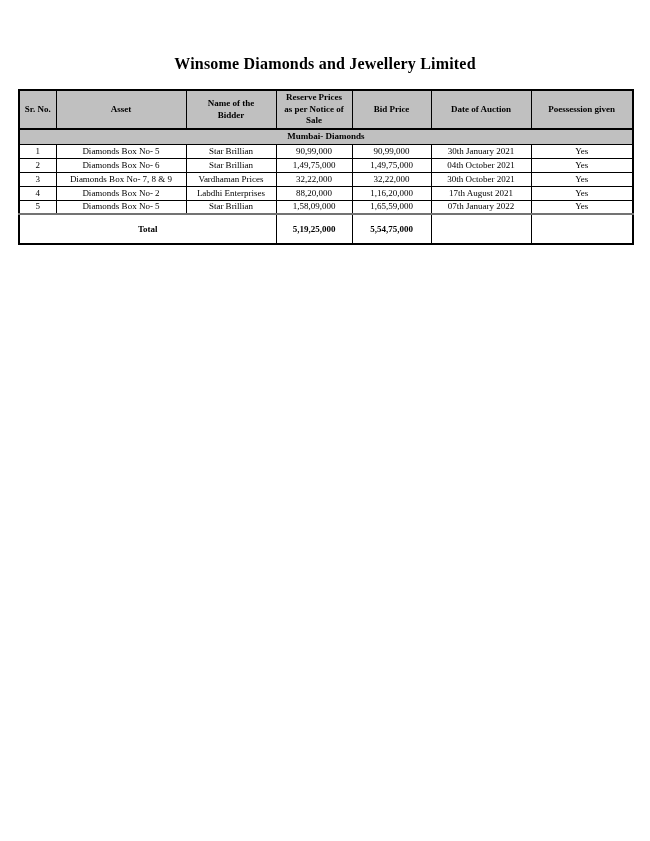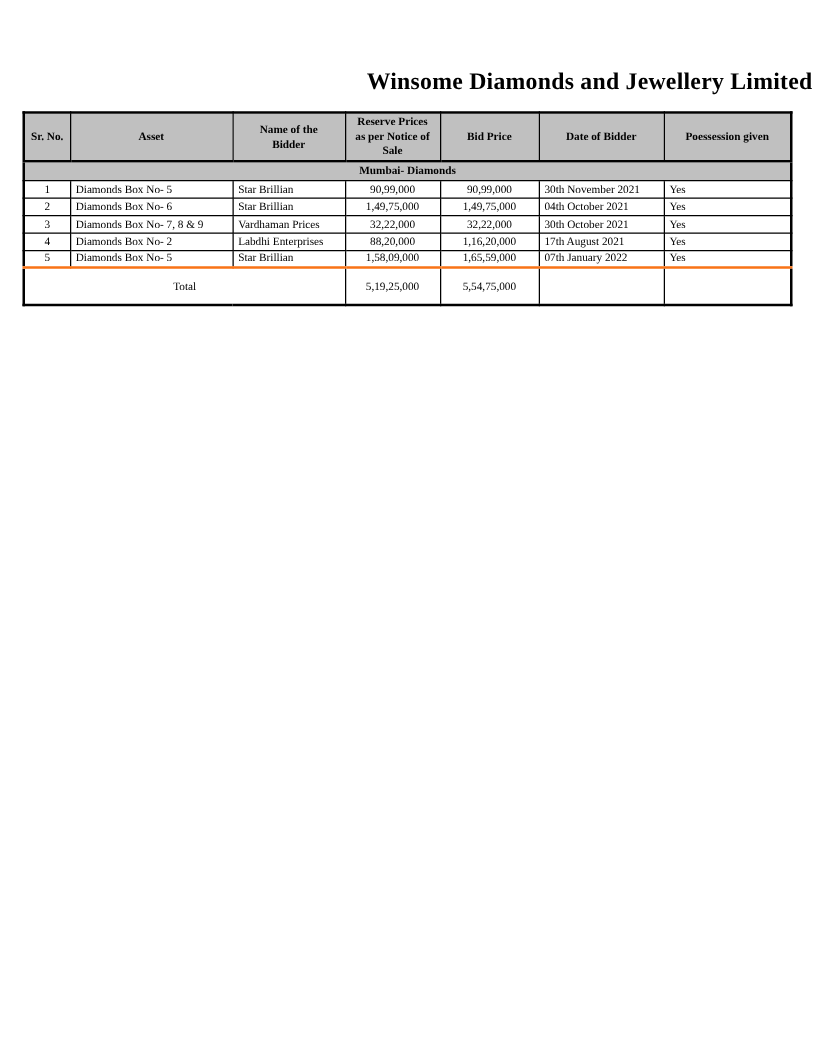--- a/index.html
+++ b/index.html
@@ -9,22 +9,22 @@
     background: #ffffff;
     color: #000000;
     font-family: "Liberation Serif", serif;
     position: relative;
     overflow: hidden;
   }
   .doc-title {
     position: absolute;
     left: 0; top: 55px;
     width: 100%;
-    text-align: right;
-    font-size: 19px;
+    text-align: center;
+    font-size: 16px;
     font-weight: 700;
     letter-spacing: 0.2px;
   }
   table.auction {
     position: absolute;
     left: 18px; top: 89px;
     width: 614px;
     border-collapse: collapse;
     table-layout: fixed;
     font-size: 9px;
@@ -52,27 +52,27 @@
     font-weight: 700;
     text-align: center;
     height: 15px;
     line-height: 1;
   }
   tr.data-row td {
     height: 14px;
     line-height: 1;
   }
   tr.total-row td {
-    border-top: 2px solid #f97316;
-    font-weight: 400;
+    border-top: 2px solid #737373;
+    font-weight: 700;
     height: 30px;
     line-height: 1;
   }
   .al-c { text-align: center; }
-  .al-l { text-align: left; }
+  .al-l { text-align: center; }
   .al-r { text-align: center; }
 </style>
 </head>
 <body>
 
 <div class="doc-title">Winsome Diamonds and Jewellery Limited</div>
 
 <table class="auction">
   <colgroup>
     <col style="width:37px">
@@ -86,36 +86,36 @@
   <thead>
     <tr>
       <th>Sr. No.</th>
       <th>Asset</th>
       <th>Name of the
 Bidder</th>
       <th>Reserve Prices
 as per Notice of
 Sale</th>
       <th>Bid Price</th>
-      <th>Date of Bidder</th>
+      <th>Date of Auction</th>
       <th>Poessession given</th>
     </tr>
   </thead>
   <tbody>
     <tr class="section-row">
       <td colspan="7">Mumbai- Diamonds</td>
     </tr>
 
     <tr class="data-row">
       <td class="al-c">1</td>
       <td class="al-l">Diamonds Box No- 5</td>
       <td class="al-l">Star Brillian</td>
       <td class="al-r">90,99,000</td>
       <td class="al-r">90,99,000</td>
-      <td class="al-l">30th November 2021</td>
+      <td class="al-l">30th January 2021</td>
       <td class="al-l">Yes</td>
     </tr>
 
     <tr class="data-row">
       <td class="al-c">2</td>
       <td class="al-l">Diamonds Box No- 6</td>
       <td class="al-l">Star Brillian</td>
       <td class="al-r">1,49,75,000</td>
       <td class="al-r">1,49,75,000</td>
       <td class="al-l">04th October 2021</td>

